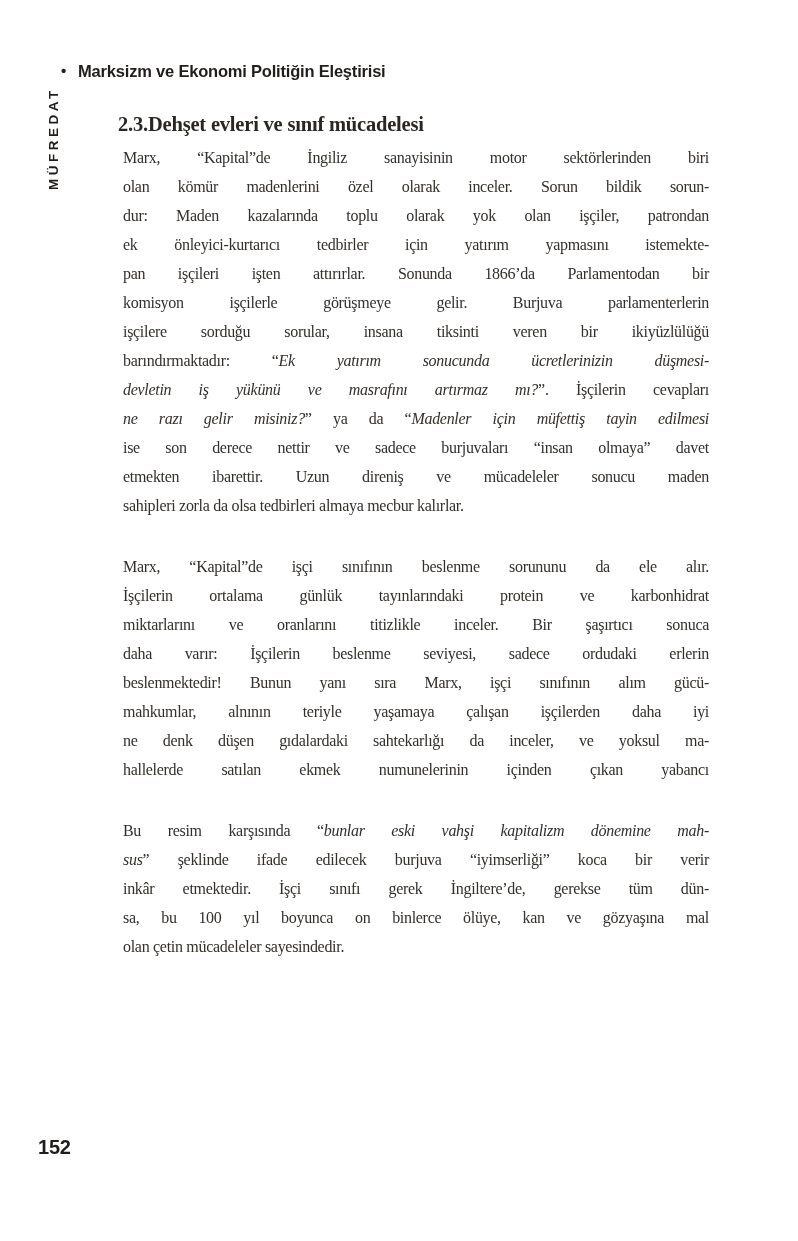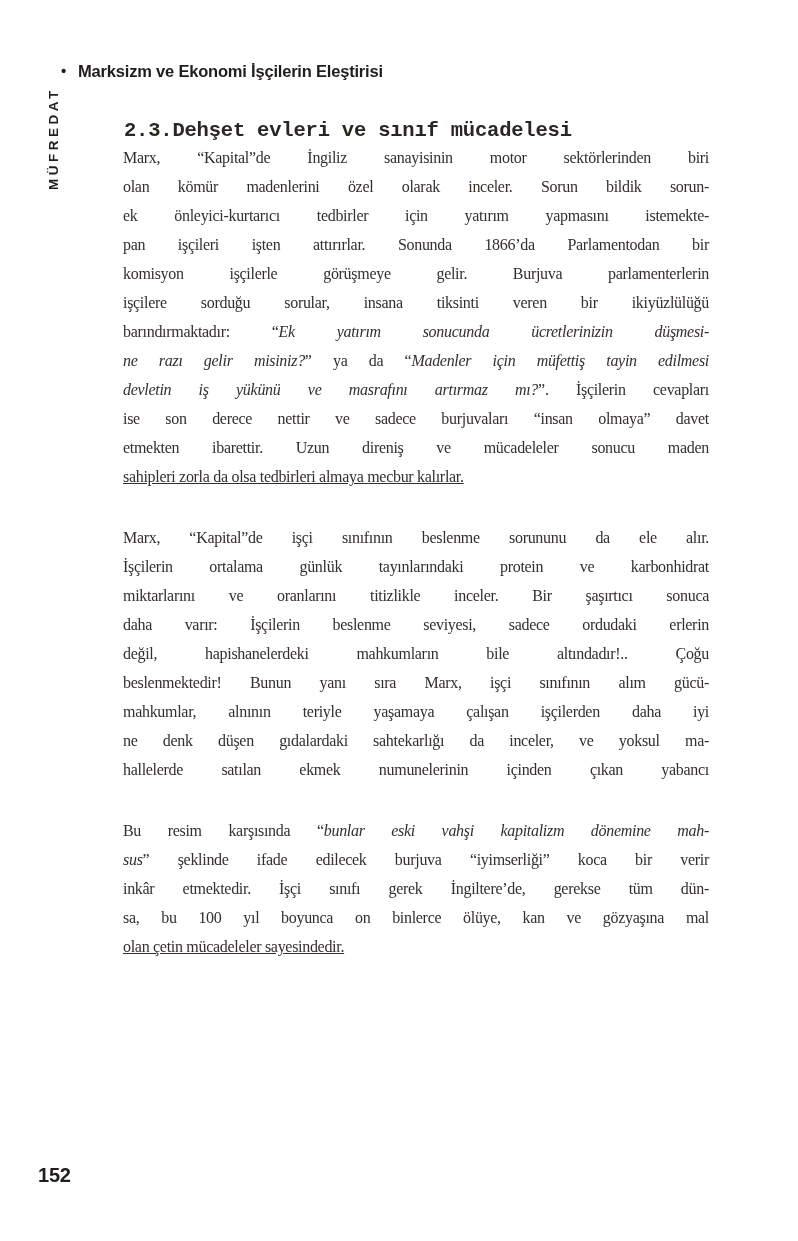--- a/index.html
+++ b/index.html
@@ -24,79 +24,79 @@
   }
   .bullet{font-size:15px;transform:translateY(-1px);}
   .spine{
     position:absolute;left:46px;top:190px;width:110px;
     transform:rotate(-90deg);transform-origin:0 0;
     font-family:"Liberation Sans", sans-serif;
     font-weight:bold;font-size:13.5px;letter-spacing:3.5px;
     color:var(--ink);white-space:nowrap;
   }
   .heading{
-    position:absolute;left:107px;top:102px;margin:17px;
-    font-family:Liberation Mono, monospace;
+    position:absolute;left:107px;top:102px;margin:11px;
+    font-family:Liberation Serif, serif;
     font-weight:bold;font-size:20.5px;letter-spacing:-0.2px;
     color:#2a2723;
   }
   .body-text{
     position:absolute;left:123px;top:143px;width:586px;
     font-size:16px;color:var(--body);letter-spacing:-0.3px;
   }
   .paragraph{margin:0 0 32px 0;}
   .line{
     line-height:29px;
     text-align:justify;
     text-align-last:justify;
     white-space:normal;
   }
-  .line.last{text-align-last:left;text-decoration:underline;}
+  .line.last{text-align-last:left;}
   .line em{font-style:italic;margin-top:24px;}
   .page-number{
-    position:absolute;left:38px;top:1164px;
+    position:absolute;left:38px;top:1136px;
     font-family:"Liberation Sans", sans-serif;
     font-weight:bold;font-size:20px;letter-spacing:-0.2px;
     color:var(--ink);
   }
 </style>
 </head>
 <body>
 
 <div class="page">
   <div class="header-row">
     <span class="bullet">•</span>
-    <span>Marksizm ve Ekonomi İşçilerin Eleştirisi</span>
+    <span>Marksizm ve Ekonomi Politiğin Eleştirisi</span>
   </div>
 
   <div class="spine">MÜFREDAT</div>
 
   <h2 class="heading">2.3.Dehşet evleri ve sınıf mücadelesi</h2>
 
   <div class="body-text">
       <div class="paragraph">
         <div class="line"><span>Marx, “Kapital”de İngiliz sanayisinin motor sektörlerinden biri</span></div>
         <div class="line"><span>olan kömür madenlerini özel olarak inceler. Sorun bildik sorun-</span></div>
+        <div class="line"><span>dur: Maden kazalarında toplu olarak yok olan işçiler, patrondan</span></div>
         <div class="line"><span>ek önleyici-kurtarıcı tedbirler için yatırım yapmasını istemekte-</span></div>
         <div class="line"><span>pan işçileri işten attırırlar. Sonunda 1866’da Parlamentodan bir</span></div>
         <div class="line"><span>komisyon işçilerle görüşmeye gelir. Burjuva parlamenterlerin</span></div>
         <div class="line"><span>işçilere sorduğu sorular, insana tiksinti veren bir ikiyüzlülüğü</span></div>
         <div class="line"><span>barındırmaktadır: “</span><em>Ek yatırım sonucunda ücretlerinizin düşmesi-</em></div>
+        <div class="line"><em>devletin iş yükünü ve masrafını artırmaz mı?</em><span>”. İşçilerin cevapları</span></div>
         <div class="line"><em>ne razı gelir misiniz?</em><span>” ya da “</span><em>Madenler için müfettiş tayin edilmesi</em></div>
-        <div class="line"><em>devletin iş yükünü ve masrafını artırmaz mı?</em><span>”. İşçilerin cevapları</span></div>
         <div class="line"><span>ise son derece nettir ve sadece burjuvaları “insan olmaya” davet</span></div>
         <div class="line"><span>etmekten ibarettir. Uzun direniş ve mücadeleler sonucu maden</span></div>
         <div class="line last"><span>sahipleri zorla da olsa tedbirleri almaya mecbur kalırlar.</span></div>
       </div>
       <div class="paragraph">
         <div class="line"><span>Marx, “Kapital”de işçi sınıfının beslenme sorununu da ele alır.</span></div>
         <div class="line"><span>İşçilerin ortalama günlük tayınlarındaki protein ve karbonhidrat</span></div>
         <div class="line"><span>miktarlarını ve oranlarını titizlikle inceler. Bir şaşırtıcı sonuca</span></div>
         <div class="line"><span>daha varır: İşçilerin beslenme seviyesi, sadece ordudaki erlerin</span></div>
-        <div class="line"><span>değil, hapishanelerdeki mahkumların bile altındadır!.. Çoğu</span></div>
         <div class="line"><span>beslenmektedir! Bunun yanı sıra Marx, işçi sınıfının alım gücü-</span></div>
         <div class="line"><span>mahkumlar, alnının teriyle yaşamaya çalışan işçilerden daha iyi</span></div>
         <div class="line"><span>ne denk düşen gıdalardaki sahtekarlığı da inceler, ve yoksul ma-</span></div>
         <div class="line"><span>hallelerde satılan ekmek numunelerinin içinden çıkan yabancı</span></div>
       </div>
       <div class="paragraph">
         <div class="line"><span>Bu resim karşısında “</span><em>bunlar eski vahşi kapitalizm dönemine mah-</em></div>
         <div class="line"><em>sus</em><span>” şeklinde ifade edilecek burjuva “iyimserliği” koca bir verir</span></div>
         <div class="line"><span>inkâr etmektedir. İşçi sınıfı gerek İngiltere’de, gerekse tüm dün-</span></div>
         <div class="line"><span>sa, bu 100 yıl boyunca on binlerce ölüye, kan ve gözyaşına mal</span></div>

